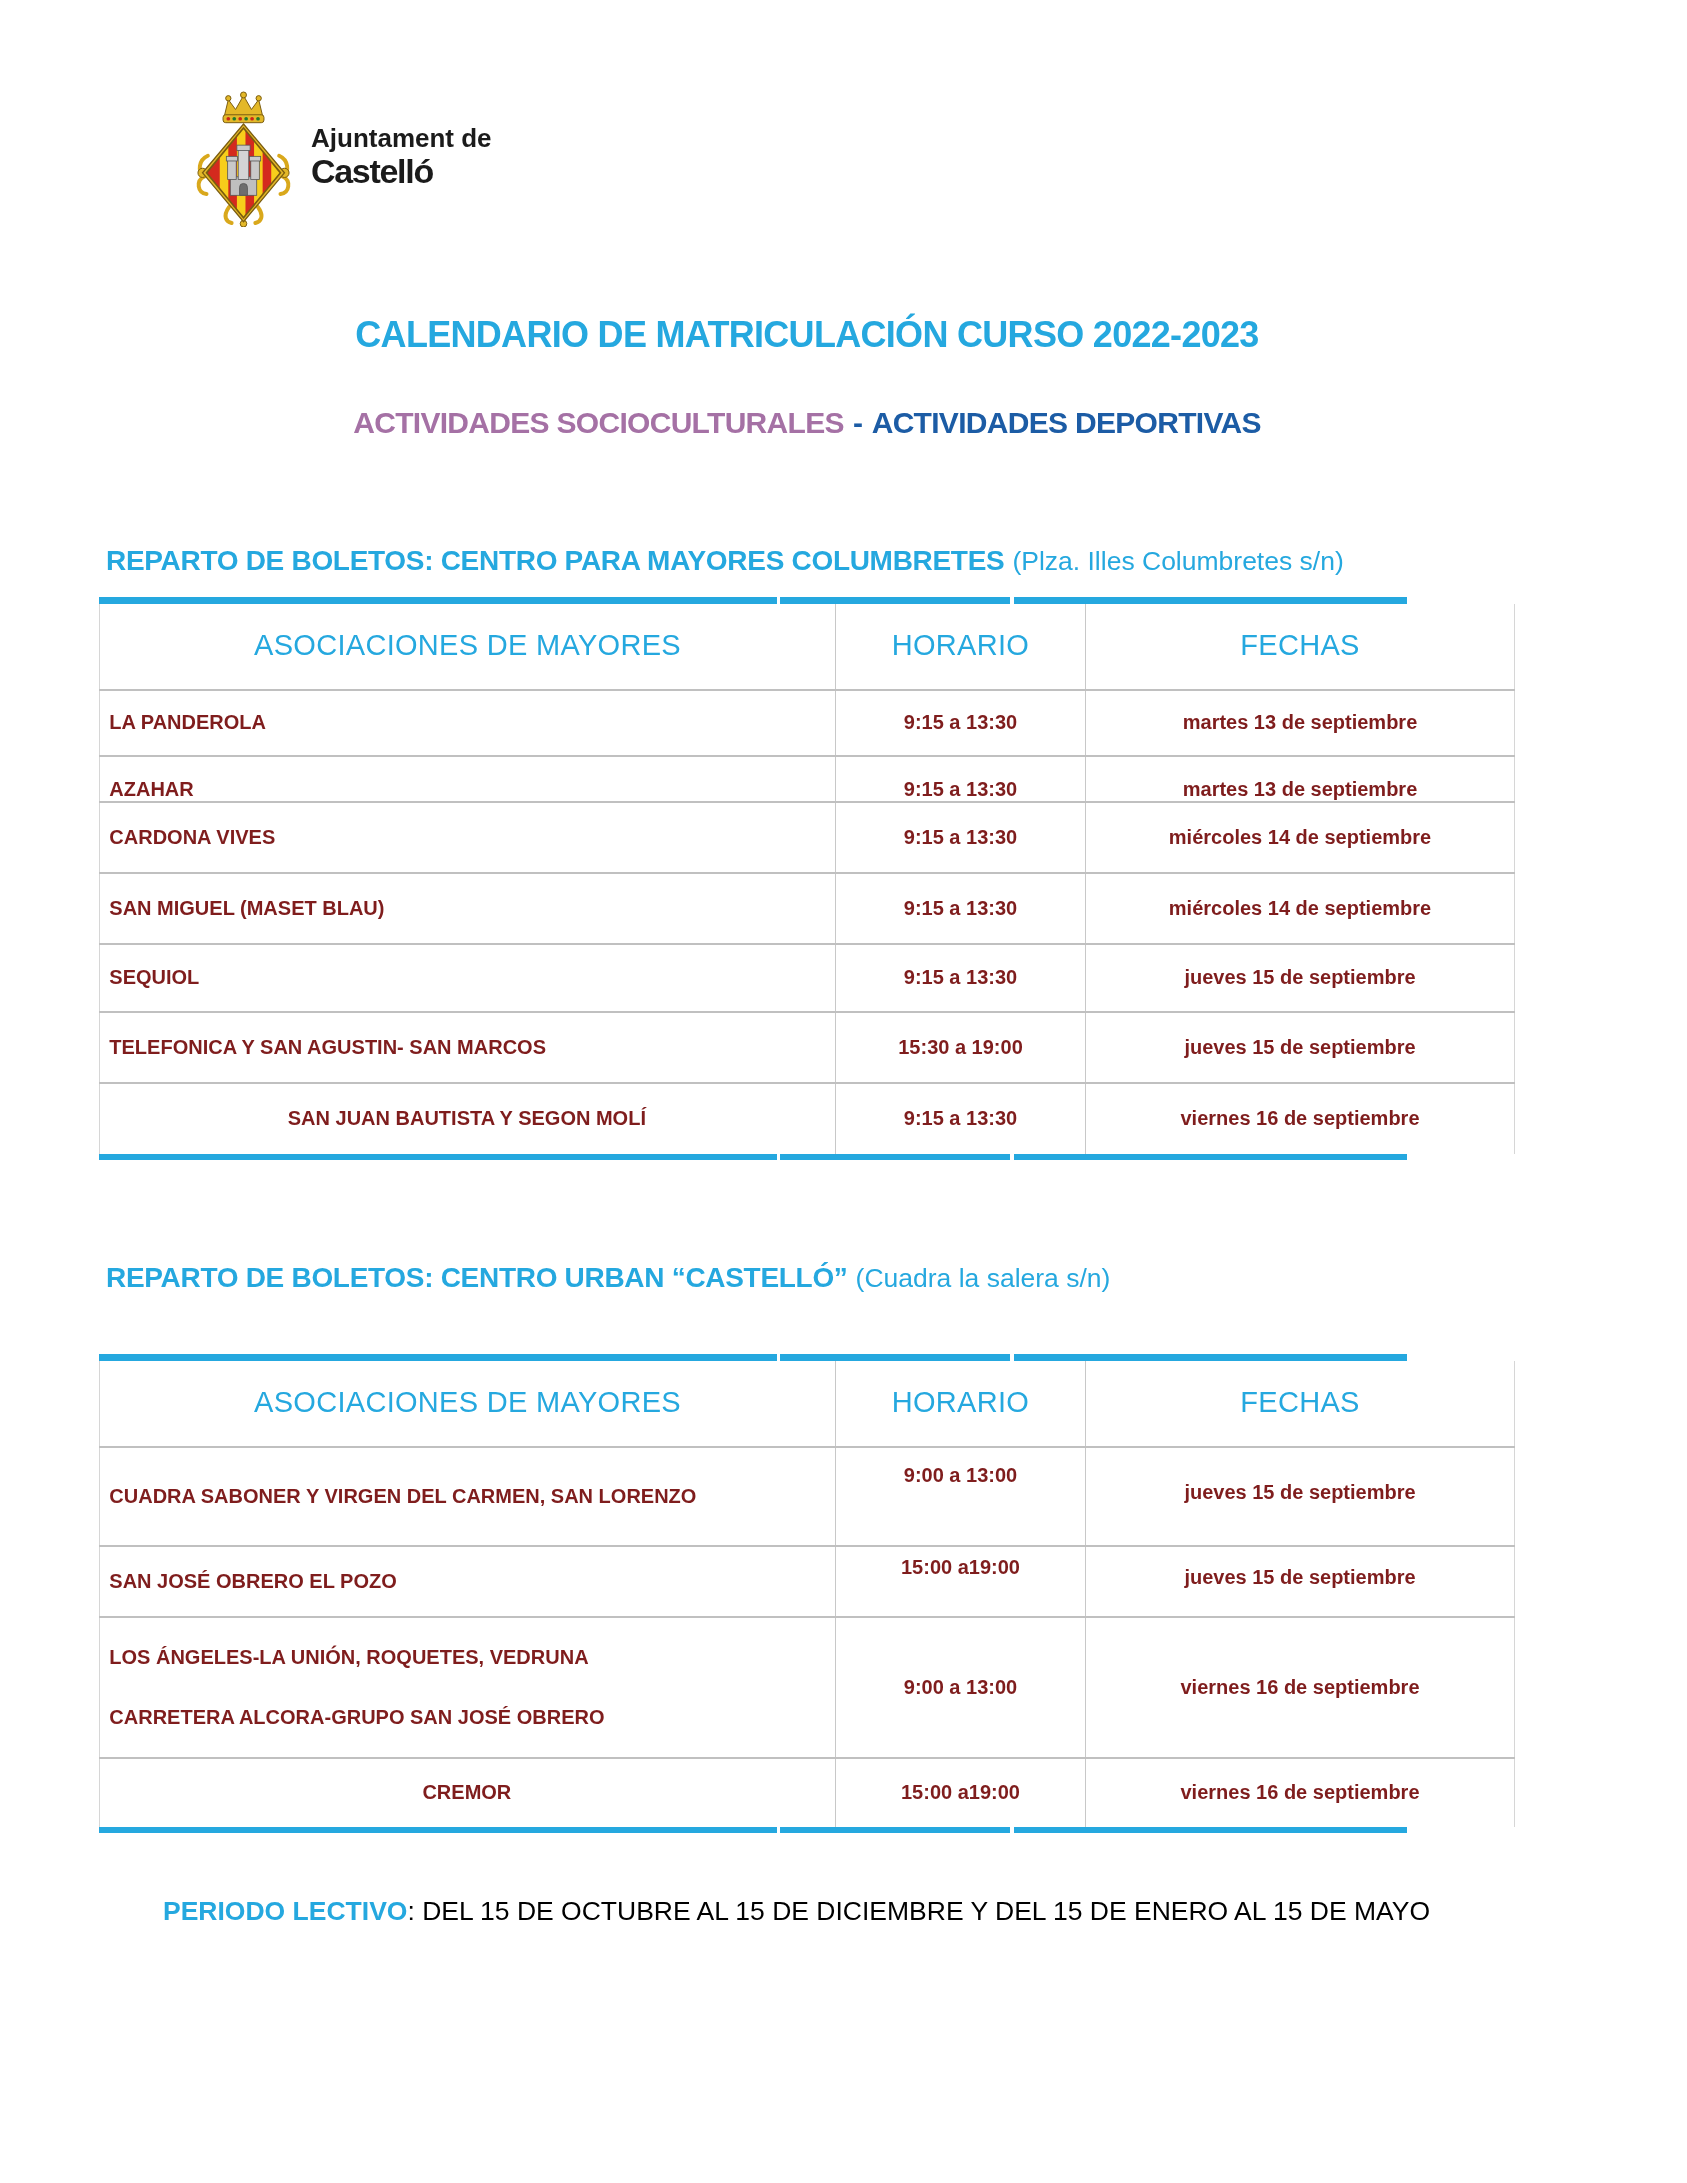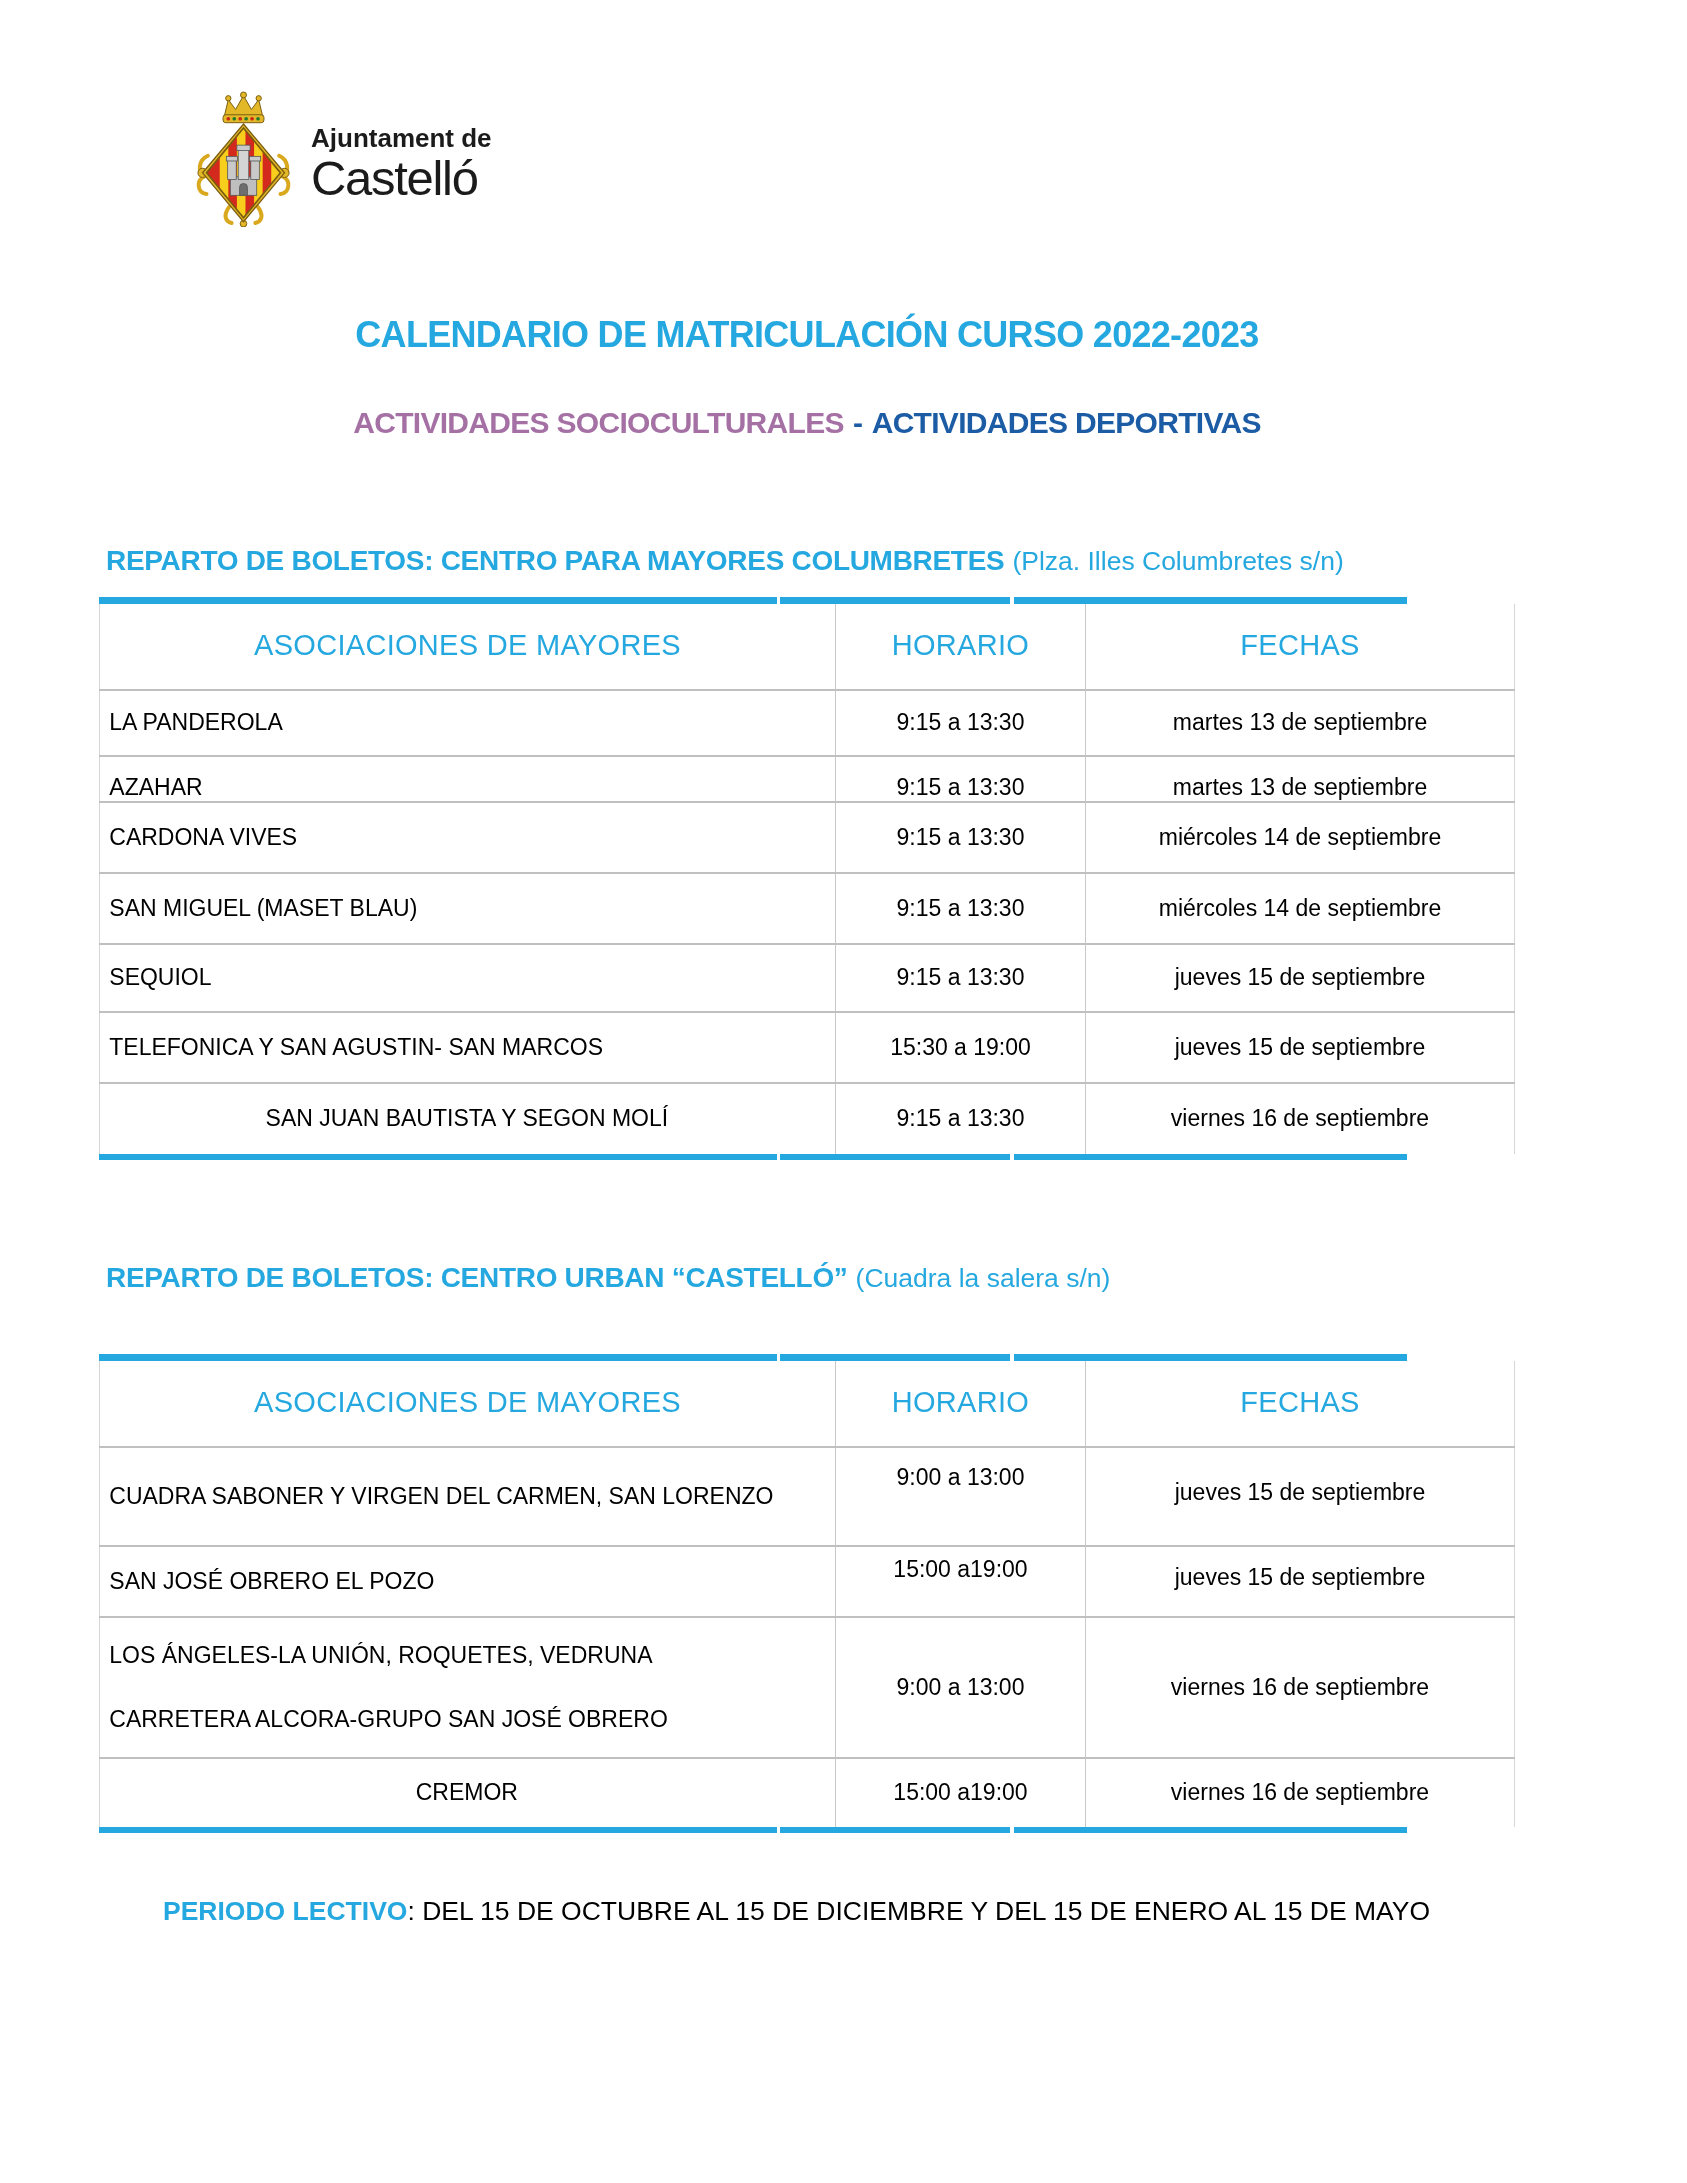--- a/index.html
+++ b/index.html
@@ -19,21 +19,21 @@
     position: absolute;
     left: 193px;
     top: 91px;
     display: flex;
     align-items: flex-start;
     gap: 17px;
   }
   .crest { width: 101px; height: 136px; display: block; }
   .logo-text { margin-top: 34px; color: #1b1b1b; }
   .logo-line1 { font-size: 26px; font-weight: 600; letter-spacing: 0px; line-height: 1.05; }
-  .logo-line2 { font-size: 49px; font-weight: 400; letter-spacing: -1.3px; line-height: 1.0; margin-top: 1.3px; }
+  .logo-line2 { font-size: 34px; font-weight: 700; letter-spacing: -1.3px; line-height: 1.0; margin-top: 1.3px; }
 
   
   .doc-title {
     position: absolute;
     left: 99px; top: 314px; width: 1416px;
     text-align: center;
     font-size: 36px; font-weight: 700;
     color: #25A8DF;
     letter-spacing: -0.7px;
     white-space: nowrap;
@@ -100,23 +100,23 @@
   table.sched tr:last-child td { border-bottom: none; text-align: center; }
 
   table.sched th {
     color: #25A8DF;
     font-size: 29px;
     font-weight: 400;
     text-align: center;
     letter-spacing: 0.3px;
   }
   table.sched td {
-    color: #000000;
-    font-size: 23px;
-    font-weight: 400;
+    color: #7f1d1d;
+    font-size: 20px;
+    font-weight: 700;
   }
   td.assoc { text-align: left; padding: 4px 10.6px 4px 9.3px; }
   td.hora  { text-align: center; padding: 4px 2.6px; }
   td.fecha { text-align: center; padding: 4px 5.3px; }
 
   tr.tight td { vertical-align: bottom; padding-top: 0; padding-bottom: 2px; line-height: 1.0; }
 
   td.justify div { text-align: justify; }
   .cell-line { display: block; }
   .cell-gap { margin-top: 37px; }

